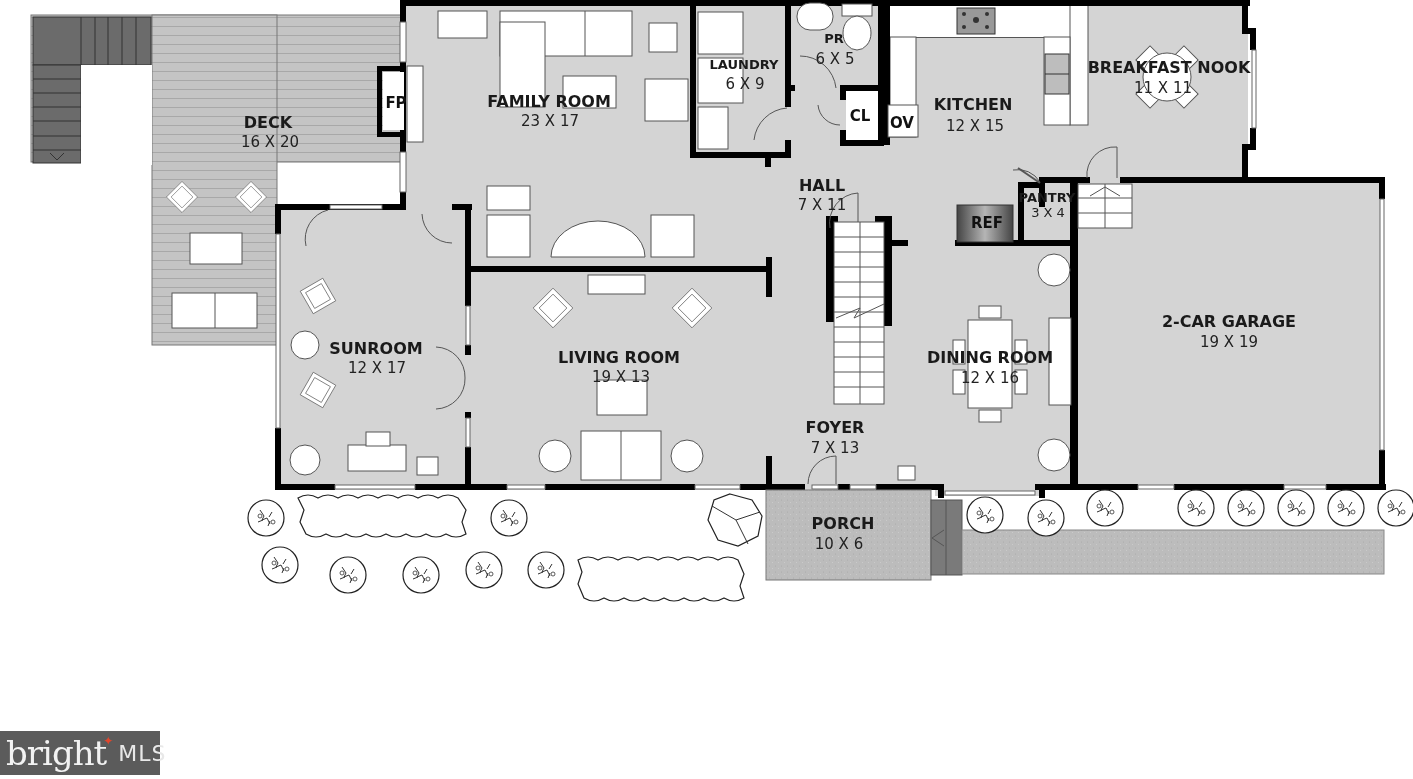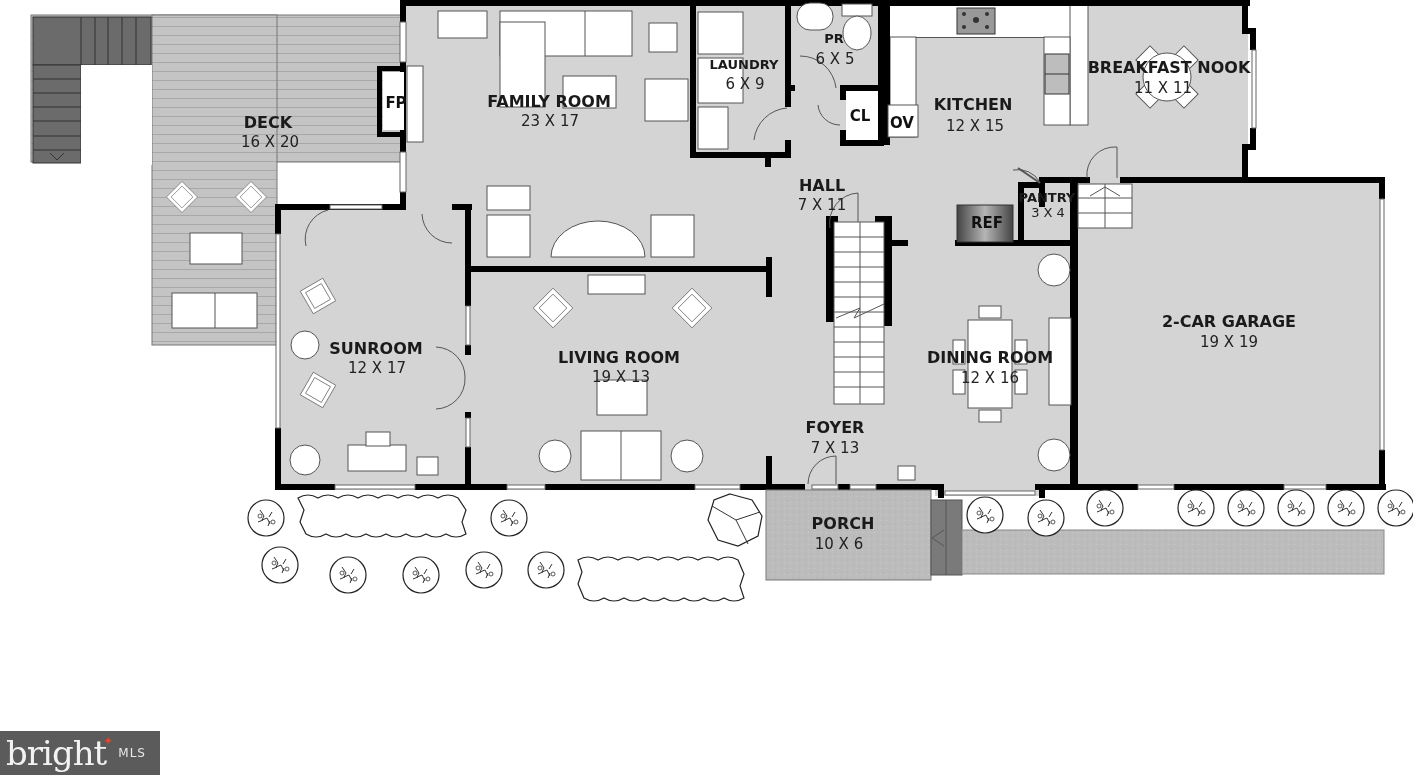--- a/index.html
+++ b/index.html
@@ -12,21 +12,21 @@
   .tag { font-family: "DejaVu Sans", sans-serif; font-weight: bold; font-size: 15px; fill: #111; text-anchor: middle; }
   .wall { fill: #000; }
   .floor { fill: #d4d4d4; }
   .furn { fill: #fff; stroke: #555; stroke-width: 1; }
   .thin { fill: none; stroke: #555; stroke-width: 1; }
   .win { fill: #fff; stroke: #666; stroke-width: 1; }
   .shrub { fill: #fff; stroke: #222; stroke-width: 1.2; }
   .logo { position: absolute; left: 0; top: 731px; width: 160px; height: 44px; background: #5b5b5b; display: flex; align-items: center; padding-left: 6px; box-sizing: border-box; }
   .logo-word { font-family: "DejaVu Serif", serif; font-size: 34px; color: #f2f2f2; letter-spacing: -1px; line-height: 1; }
   .logo-dot { color: #e2462c; font-size: 12px; position: relative; top: -12px; left: -3px; }
-  .logo-mls { font-family: "DejaVu Sans", sans-serif; font-size: 12px; color: #e8e8e8; margin-left: 2px; letter-spacing: 1px; }
+  .logo-mls { font-family: "DejaVu Sans", sans-serif; font-size: 22px; color: #e8e8e8; margin-left: 2px; letter-spacing: 1px; }
 </style>
 </head>
 <body>
 
 <svg id="plan" width="1413" height="779" viewBox="0 0 1413 779" xmlns="http://www.w3.org/2000/svg">
   <defs>
     <pattern id="deckBoards" width="10" height="9" patternUnits="userSpaceOnUse">
       <rect width="10" height="9" fill="#c4c4c4"></rect>
       <line x1="0" y1="8.5" x2="10" y2="8.5" stroke="#a8a8a8" stroke-width="1"></line>
     </pattern>

